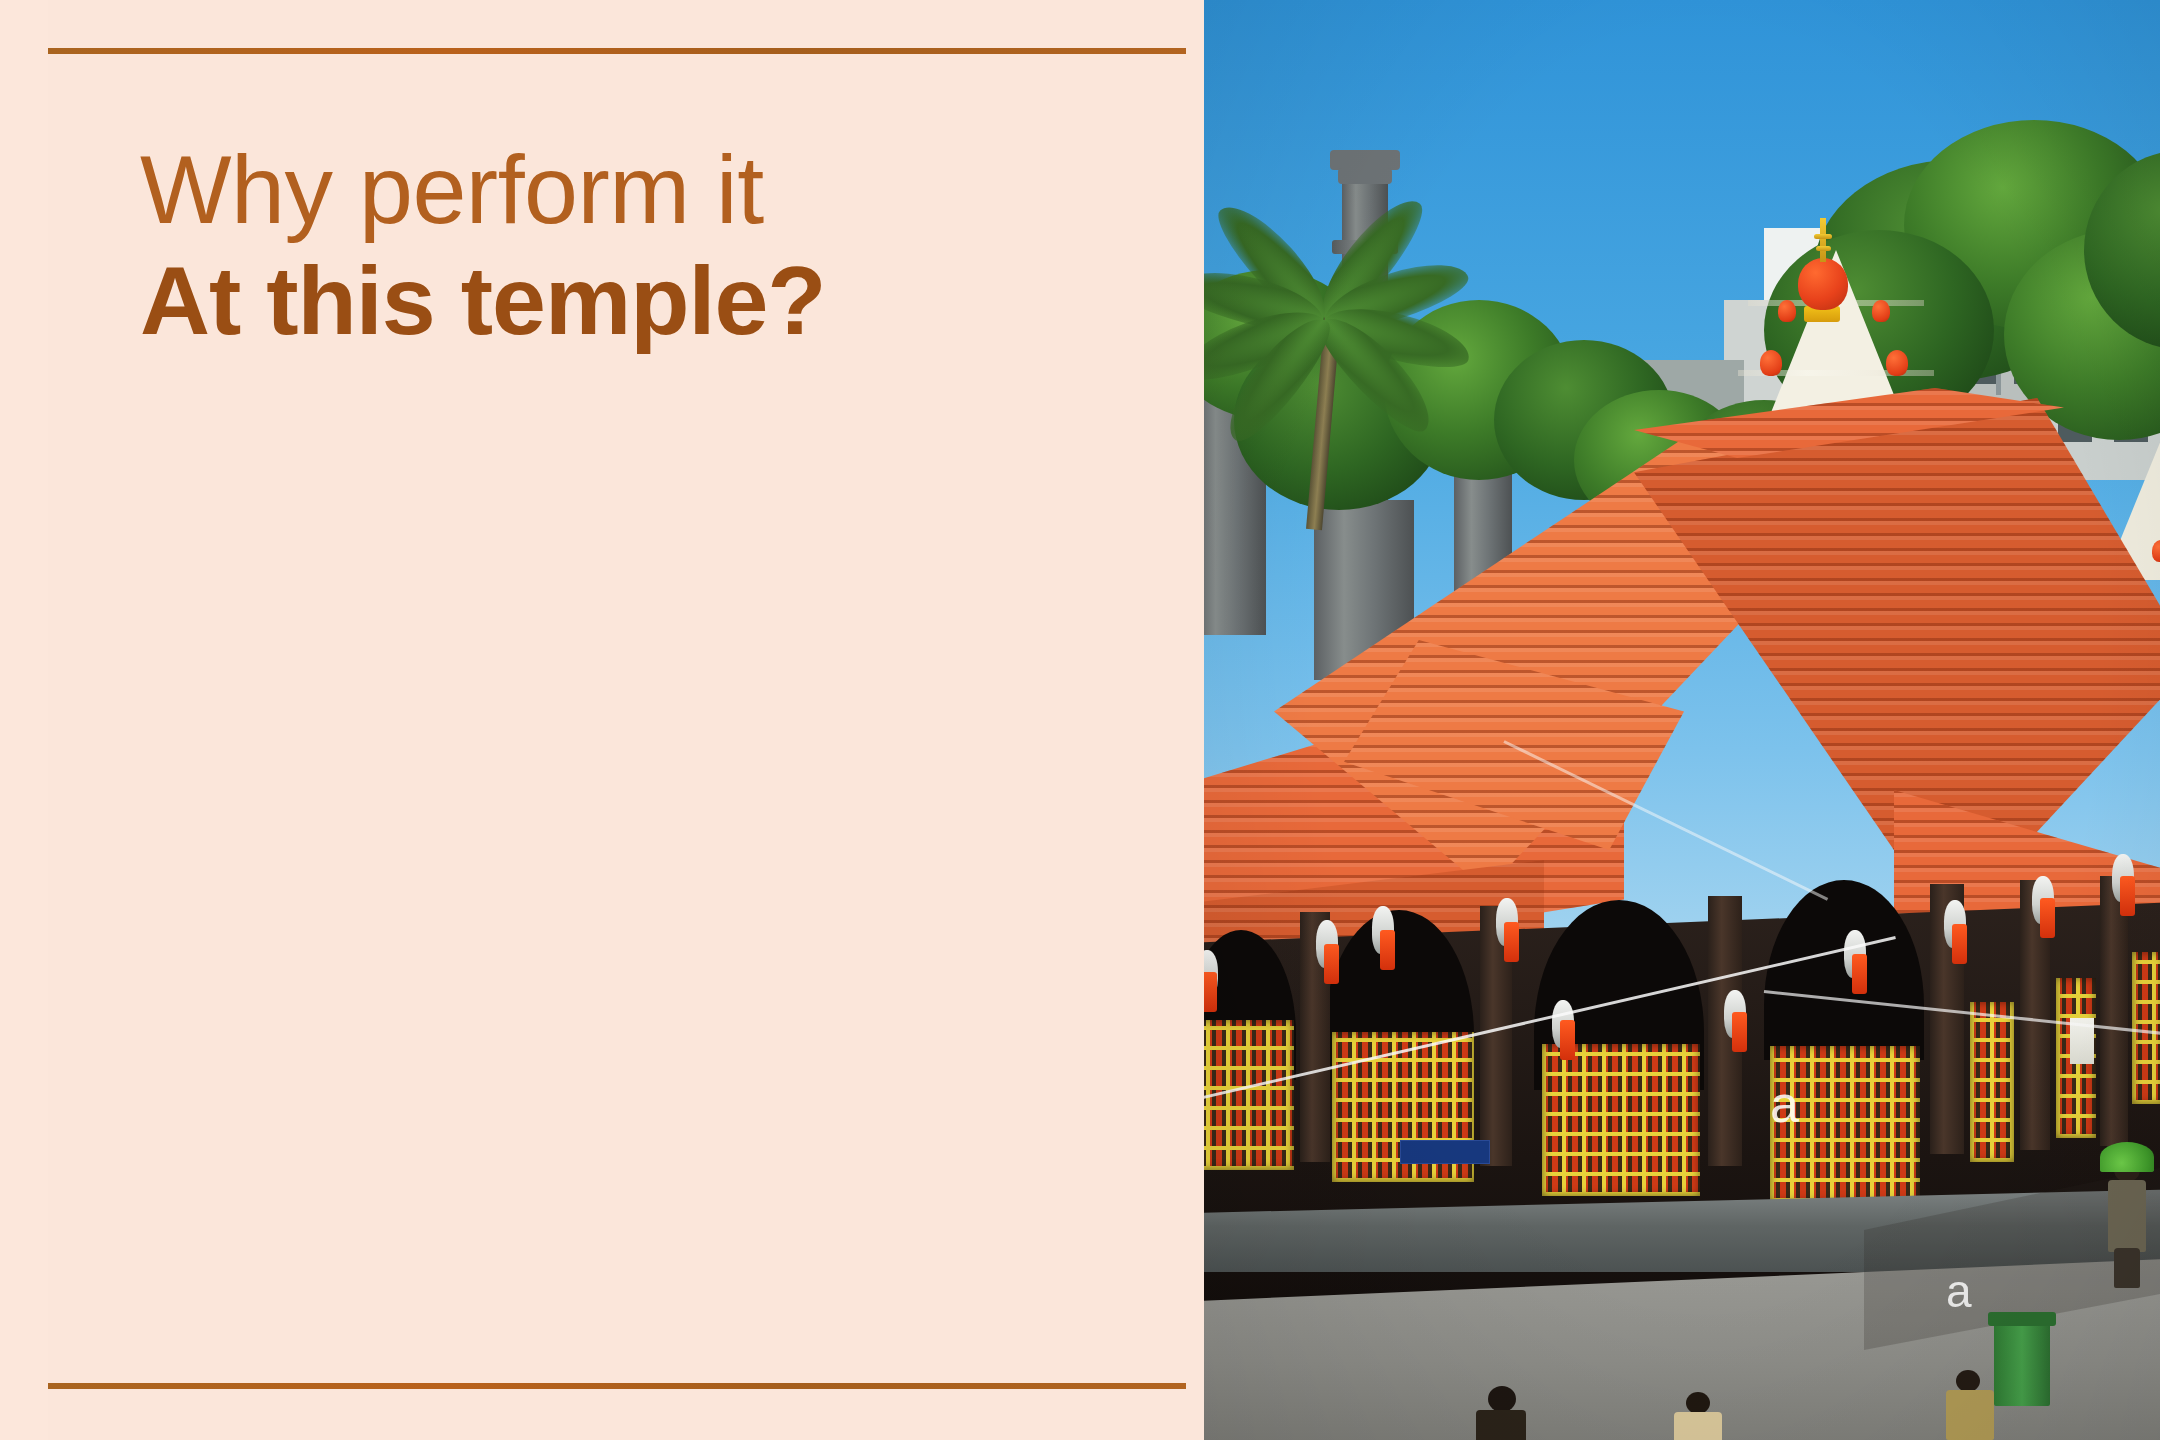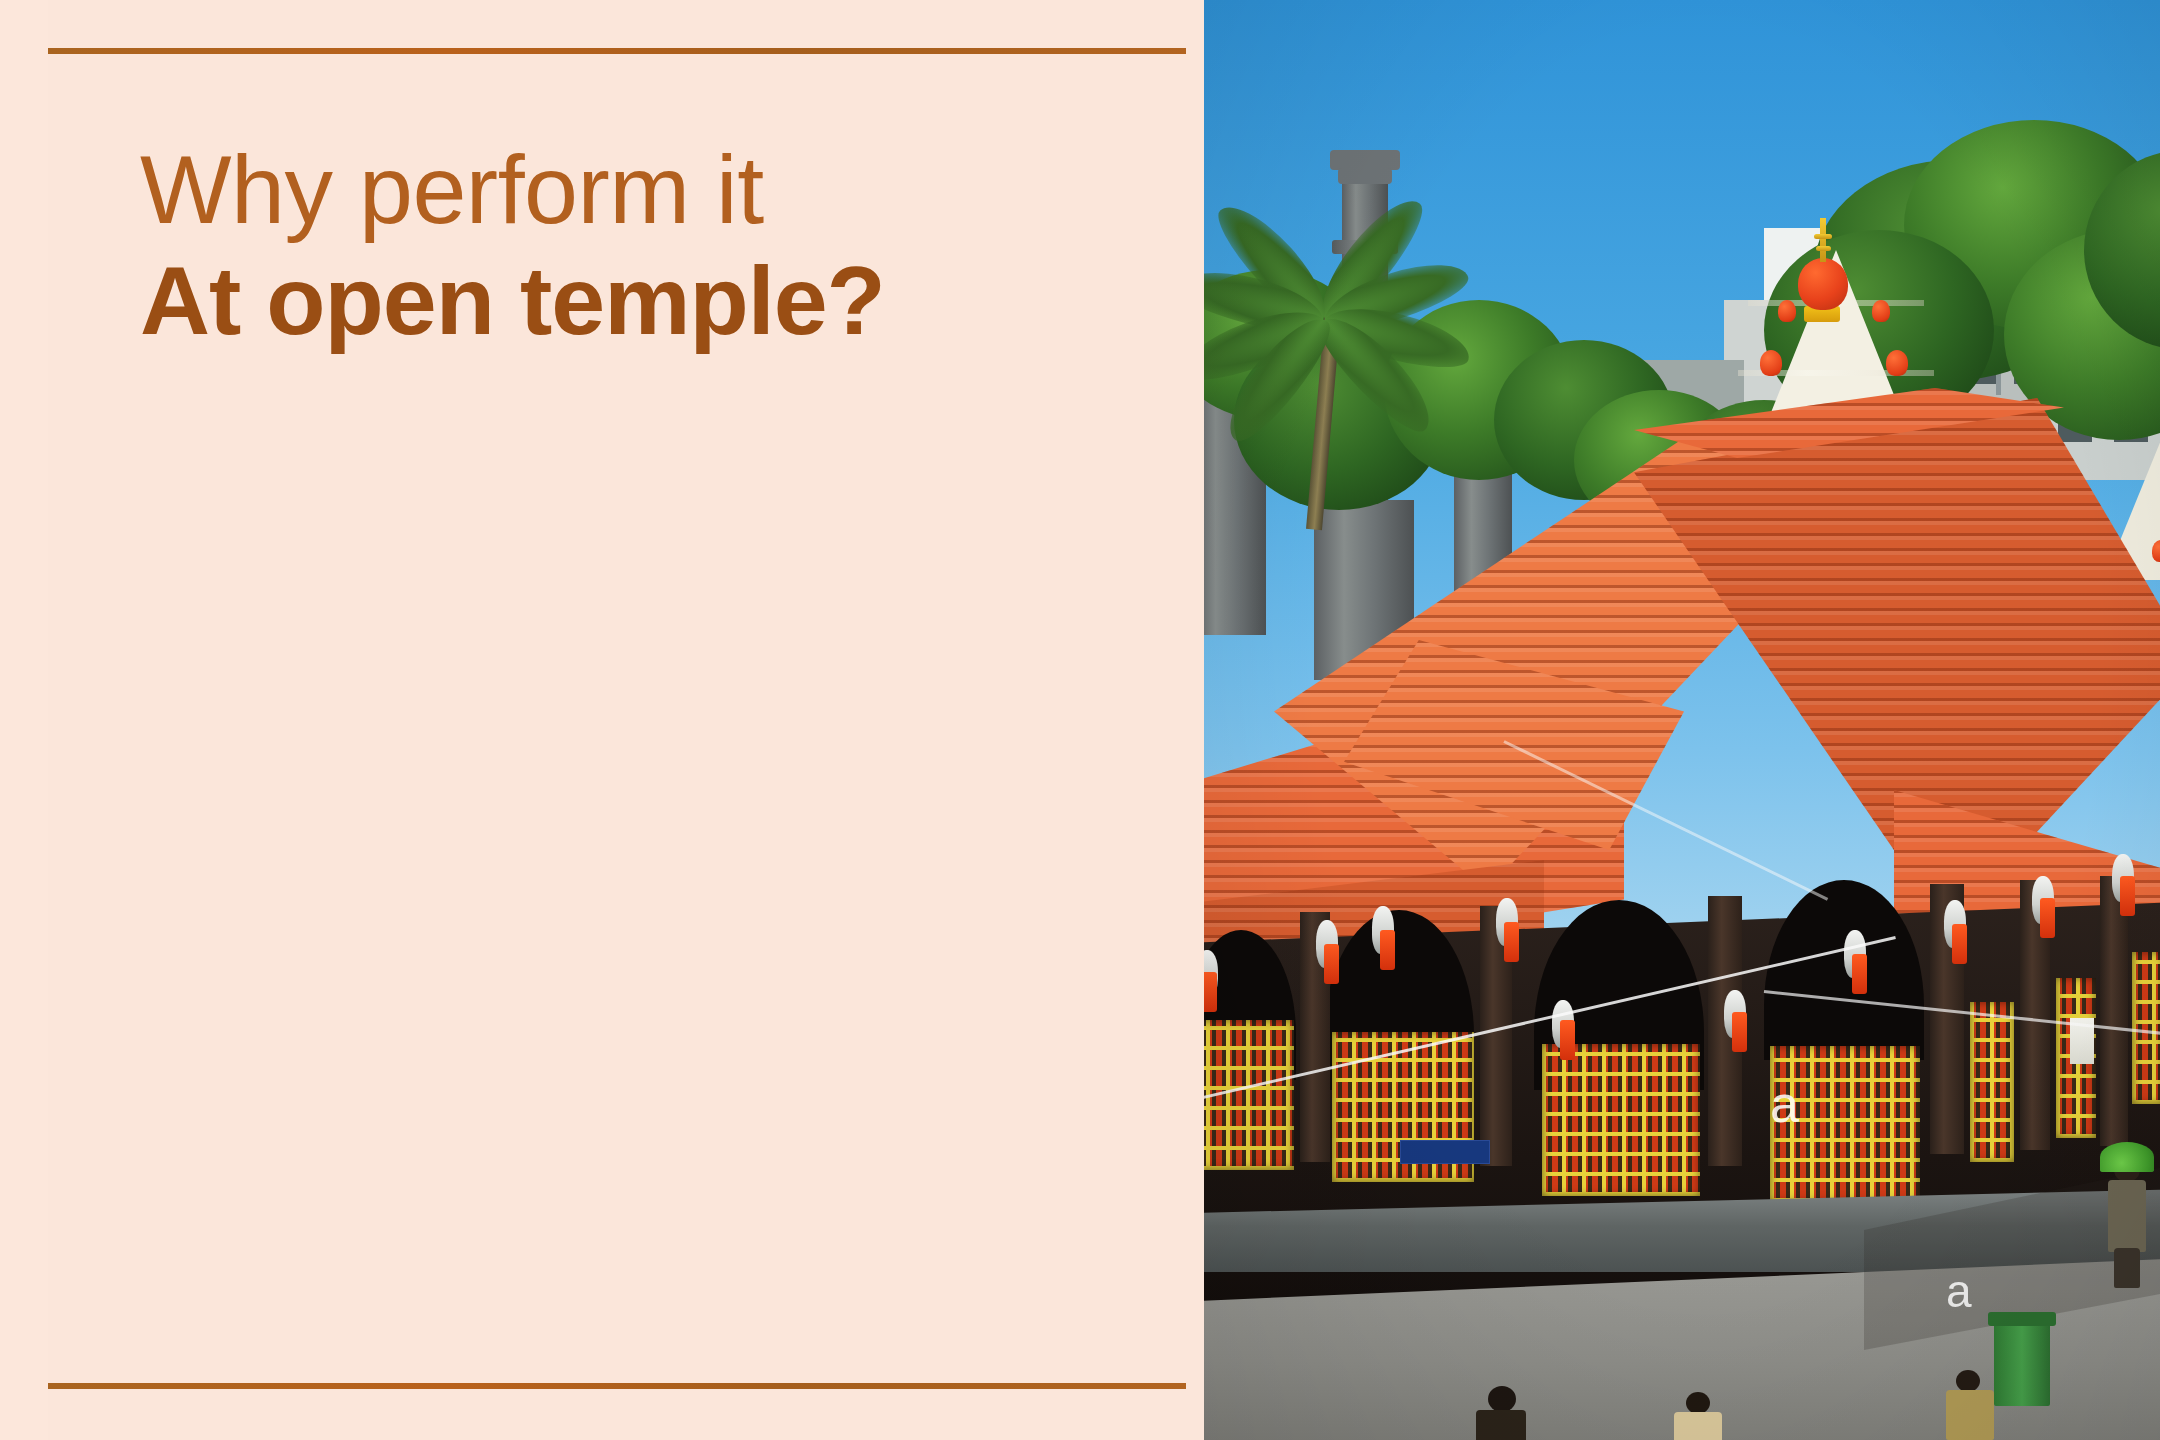--- a/index.html
+++ b/index.html
@@ -284,21 +284,21 @@
 <body>
 
 <div class="slide">
 
   <div class="text-panel">
 
     <div class="rule rule-top"></div>
 
     <div class="headline">
       <div class="headline-line1">Why perform it</div>
-      <div class="headline-line2">At open temple?</div>
+      <div class="headline-line2">At this temple?</div>
     </div>
 
 
     <div class="rule rule-bottom"></div>
   </div>
 
   <div class="photo-panel">
 
     <div class="sky"></div>
 

